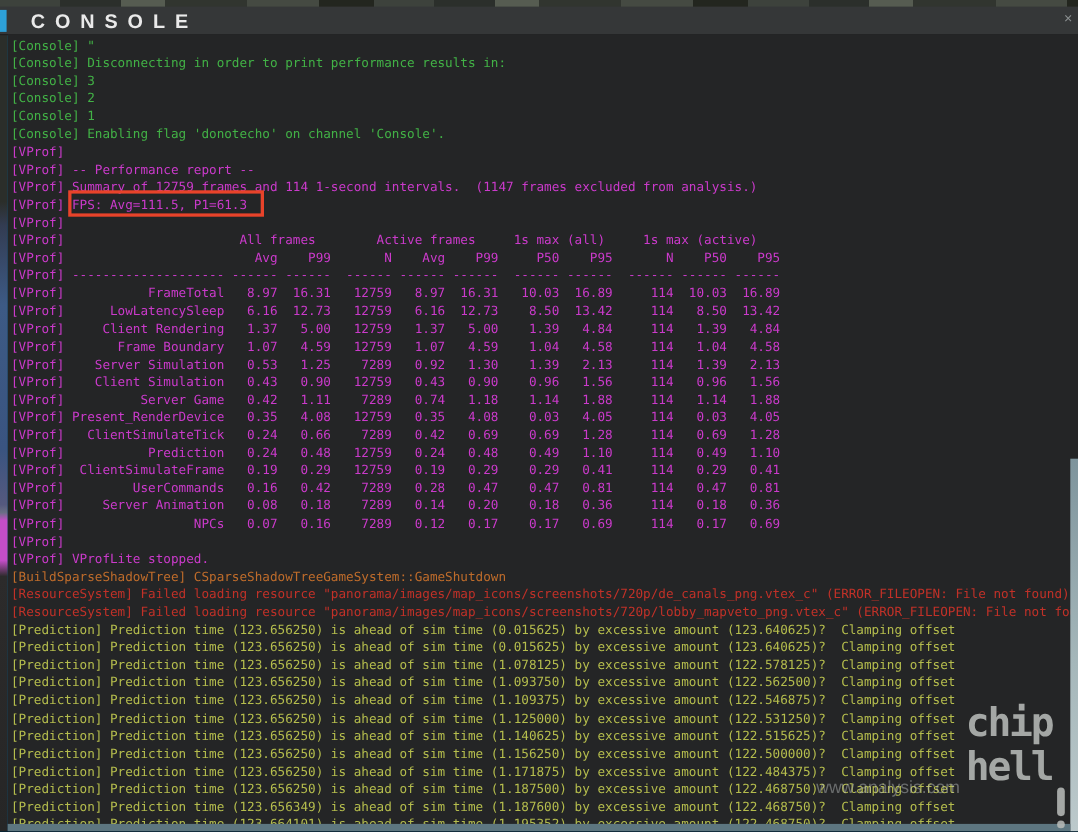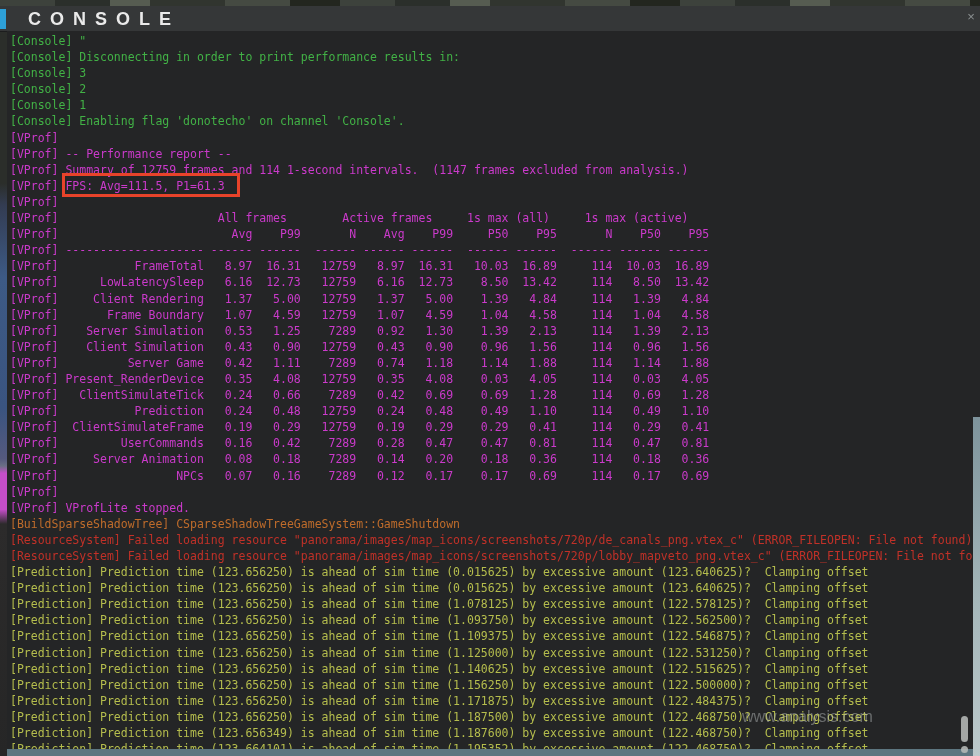--- a/index.html
+++ b/index.html
@@ -104,17 +104,19 @@
   </div>
 
   <div id="fps-box"></div>
 
   <div id="right-bg-strip"></div>
   <div id="bottom-bar"></div>
 
   <div id="watermark-url">www.analysis.com</div>
 
   <div id="watermark-logo">
+    <div class="logo-row">chip</div>
+    <div class="logo-row">hell</div>
     <div id="logo-descender"></div>
     <div id="logo-dot"></div>
   </div>
 
 </div>
 
 </body></html>

